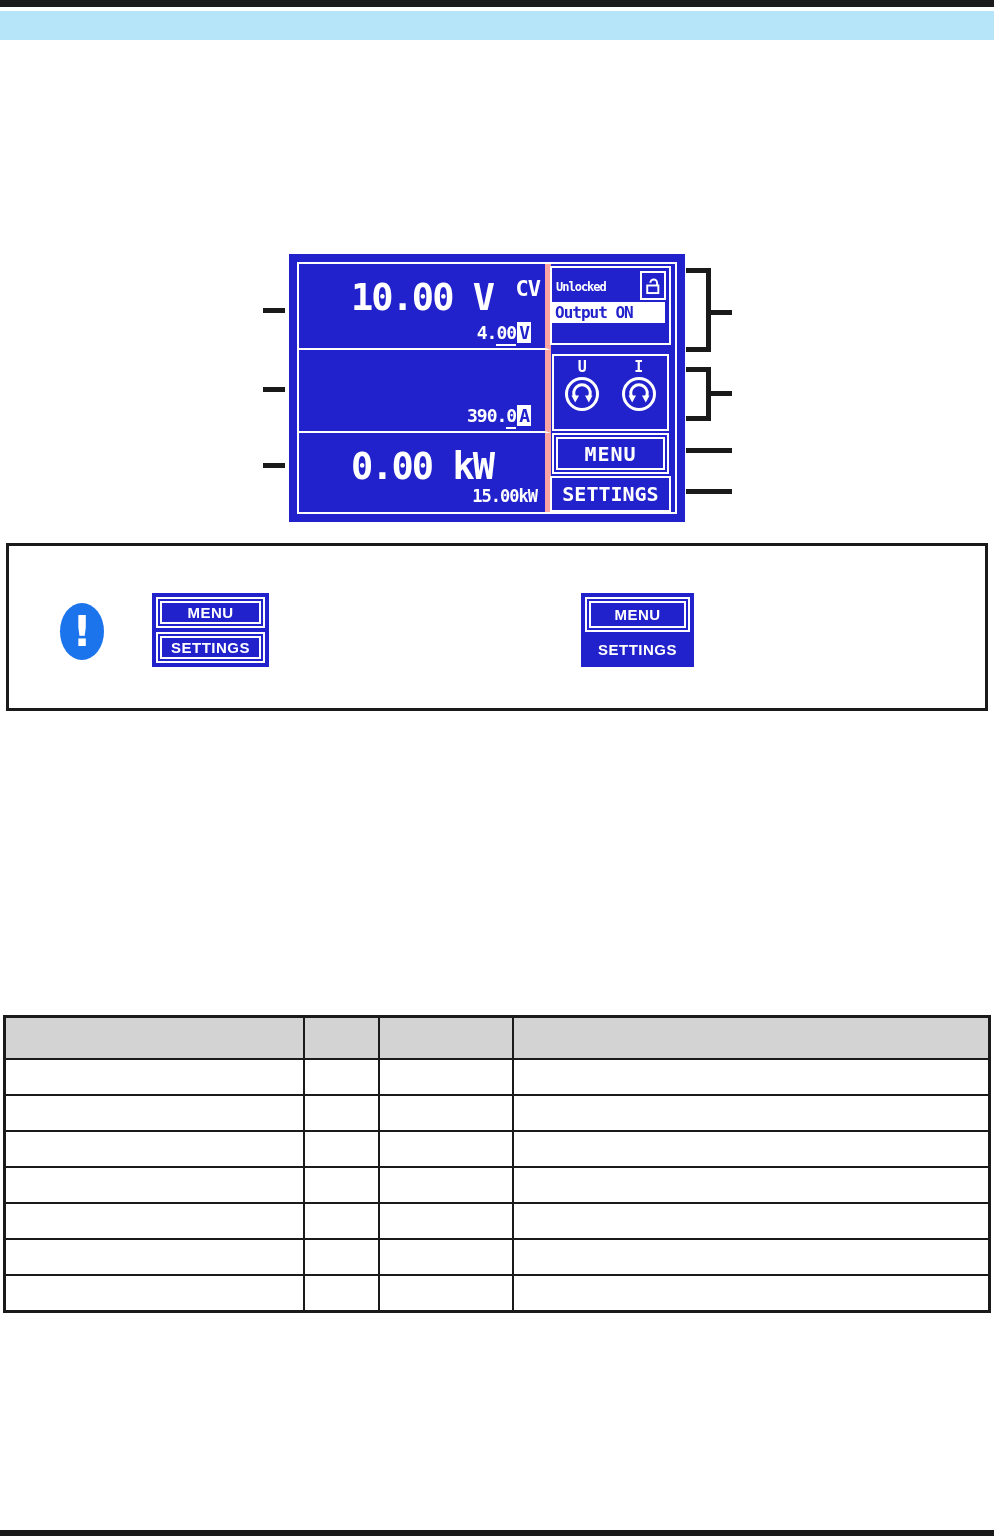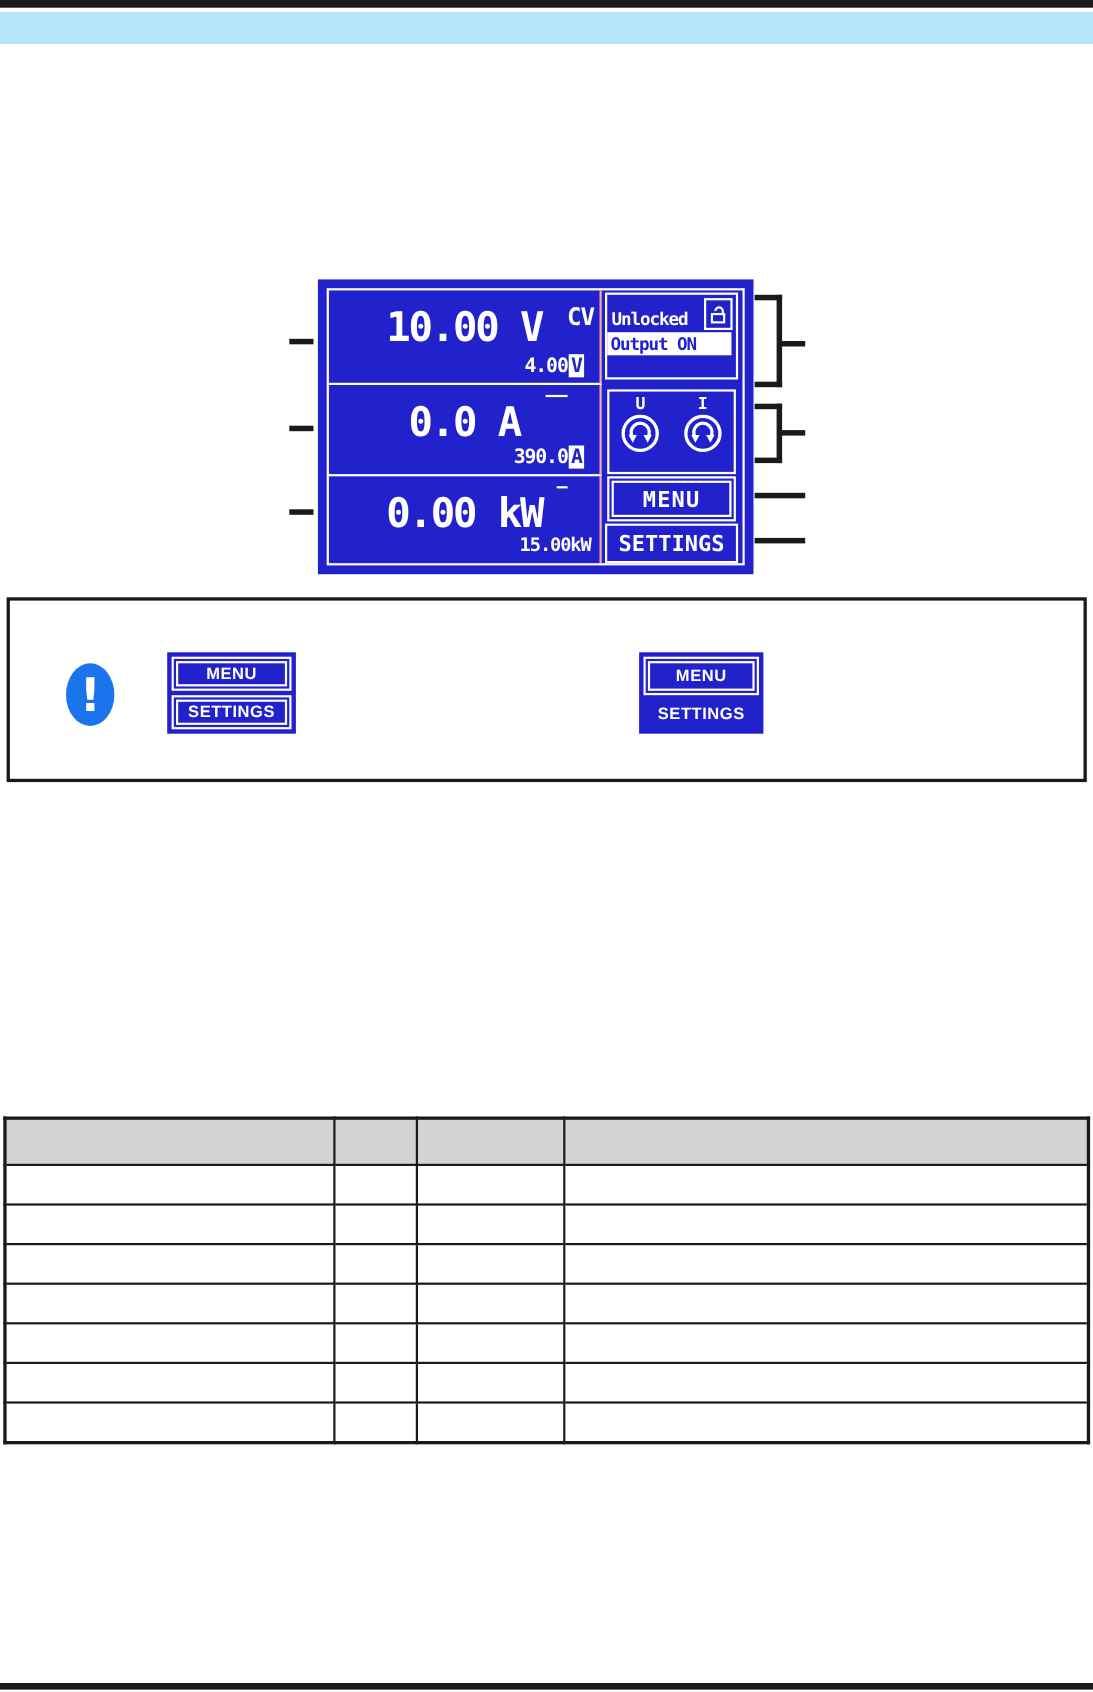--- a/index.html
+++ b/index.html
@@ -9,33 +9,33 @@
 
   
   .top-black{left:0;top:0;width:994px;height:7px;background:#1a1a1a;}
   .blue-bar{left:0;top:11px;width:994px;height:29px;background:#b6e4f9;}
   .bottom-rule{left:0;top:1530px;width:994px;height:6px;background:#1a1a1a;}
 
   
   .display{left:289px;top:254px;width:396px;height:268px;background:#2222cc;
            font-family:"DejaVu Sans Mono",monospace;color:#fff;font-weight:bold;}
   .screen{position:absolute;left:8px;top:8px;right:8px;bottom:8px;border:2px solid #fff;}
-  .cell{position:absolute;left:0;width:246px;border-right:2px solid #fca5a5;box-sizing:content-box;}
+  .cell{position:absolute;left:0;width:246px;border-right:6px solid #fca5a5;box-sizing:content-box;}
   .cellV{top:0;height:84px;border-bottom:2px solid #fff;}
   .cellA{top:86px;height:81px;border-bottom:2px solid #fff;}
   .cellP{top:169px;height:79px;}
   .big{text-align:center;margin-top:12px;font-size:37px;letter-spacing:-2px;white-space:pre;}
   .mode{position:absolute;right:5px;top:12px;font-size:22px;letter-spacing:-1px;}
   .set-line{position:absolute;right:14px;bottom:5px;font-size:18px;letter-spacing:-1px;}
   .set-line-p{position:absolute;right:8px;bottom:6px;font-size:17px;letter-spacing:-1px;margin-left:36px;}
-  .underlined{border-bottom:2px solid #fff;padding-bottom:16px;}
+  .underlined{border-bottom:2px solid #fff;padding-bottom:1px;}
   .unit-inv{background:#fff;color:#2222cc;padding:0 2px;margin-left:1px;}
 
   .status-box{position:absolute;left:251px;top:2px;width:117px;height:75px;border:2px solid #fff;}
-  .lock-state{position:absolute;left:4px;top:12px;font-size:16px;letter-spacing:-1px;}
+  .lock-state{position:absolute;left:4px;top:12px;font-size:12px;letter-spacing:-1px;}
   .lock-frame{position:absolute;right:3px;top:3px;width:22px;height:25px;border:2px solid #fff;
               display:flex;align-items:center;justify-content:center;}
   .output-bar{position:absolute;left:0;top:34px;width:110px;height:21px;background:#fff;
               color:#2222cc;font-size:16px;line-height:21px;padding-left:3px;letter-spacing:-1px;}
 
   .knob-box{position:absolute;left:253px;top:90px;width:113px;height:70px;border:2px solid #fff;
             display:flex;justify-content:space-around;align-items:flex-start;padding-top:3px;}
   .knob-col{display:flex;flex-direction:column;align-items:center;}
   .knob-label{font-size:15px;line-height:16px;}
 
@@ -82,21 +82,20 @@
   <div class="abs display">
     <div class="screen">
 
       <div class="cell cellV">
         <div class="big">10.00 V</div>
         <div class="mode">CV</div>
         <div class="set-line"><span>4.</span><span class="underlined">00</span><span class="unit-inv">V</span></div>
       </div>
 
       <div class="cell cellA">
-        <div class="big">0.0 A</div>
         <div class="set-line"><span>390.</span><span class="underlined">0</span><span class="unit-inv">A</span></div>
       </div>
 
       <div class="cell cellP">
         <div class="big">0.00 kW</div>
         <div class="set-line-p">15.00kW</div>
       </div>
 
       <div class="status-box">
         <div class="lock-state">Unlocked</div>

